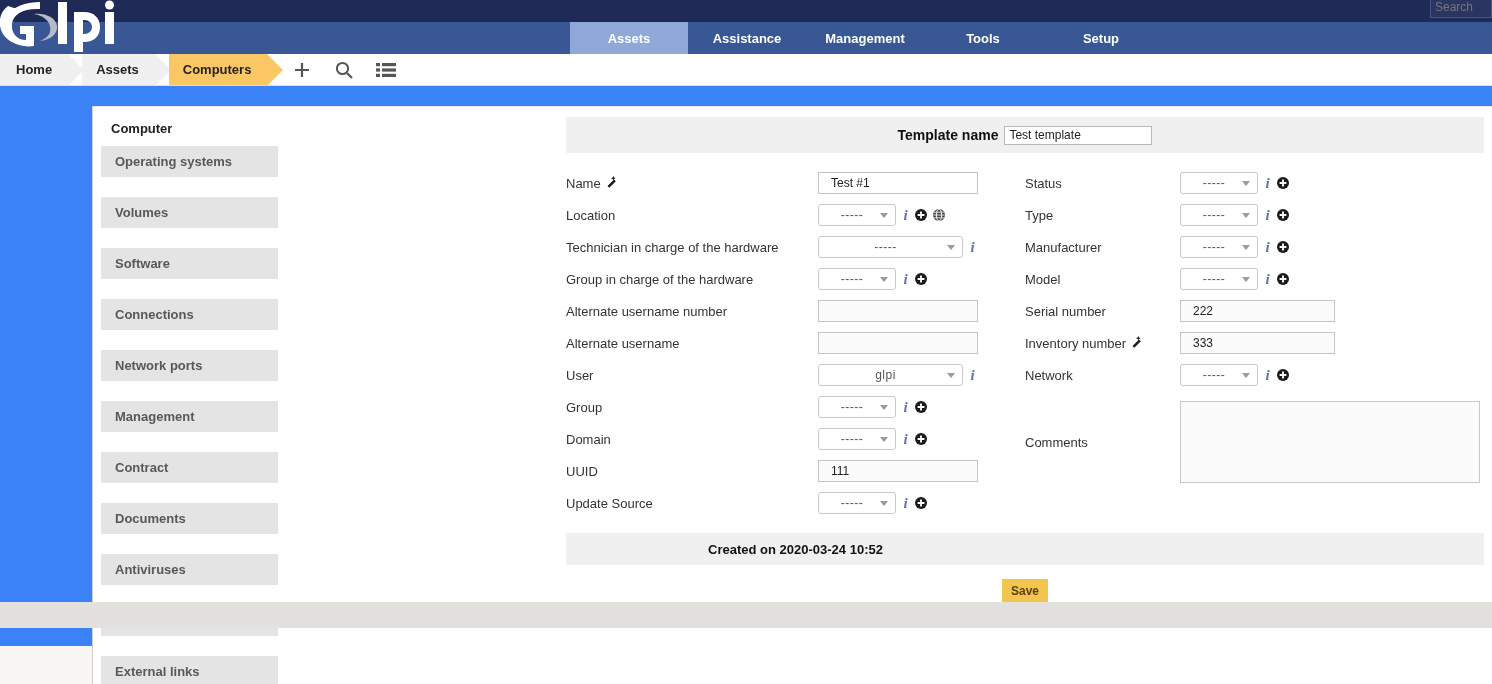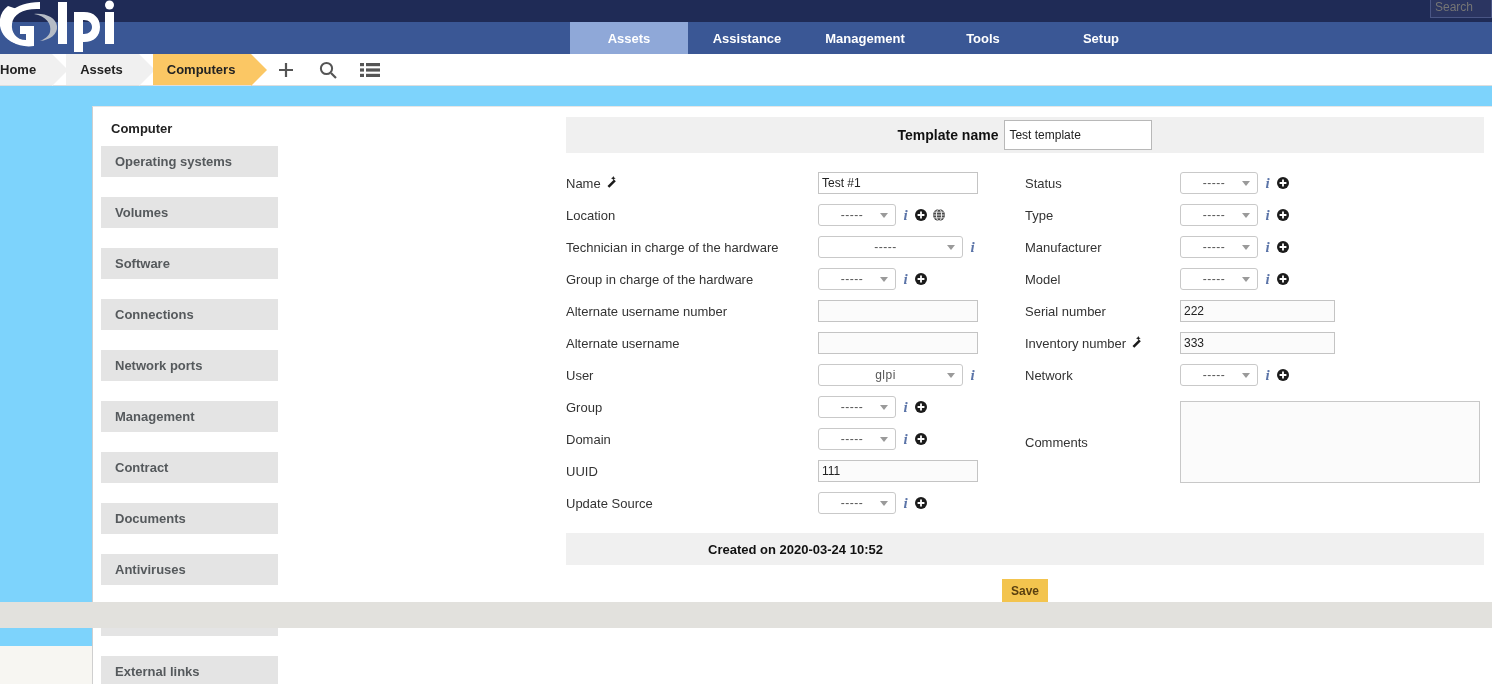--- a/index.html
+++ b/index.html
@@ -98,21 +98,21 @@
     width: 22px; height: 22px;
     display: flex; align-items: center; justify-content: center;
     color: #555;
     cursor: pointer;
   }
 
   
   .page {
     position: relative;
     height: 560px;
-    background: #7dd3fc;
+    background: #3b82f6;
     padding-top: 20px;
   }
   .content-card {
     position: absolute;
     left: 92px; top: 20px;
     width: 1400px;
     min-height: 588px;
     background: #fff;
     border-left: 1px solid #cfcfcf;
     border-top: 1px solid #e6e6e6;
@@ -158,21 +158,21 @@
     margin-left: 288px;
     margin-right: 8px;
   }
   .tpl-header .lbl {
     font-weight: bold;
     font-size: 14px;
     color: #111;
     margin-right: 6px;
   }
   .tpl-input {
-    width: 148px; height: 30px;
+    width: 148px; height: 19px;
     border: 1px solid #b8b8b8;
     background: #fff;
     font-size: 12px;
     padding: 1px 4px;
     font-family: "Liberation Sans", sans-serif;
     color: #222;
   }
 
   .cols {
     display: flex;
@@ -202,21 +202,21 @@
     display: flex;
     align-items: center;
     gap: 6px;
   }
 
   .txtinput {
     height: 22px;
     border: 1px solid #c4c4c4;
     background: #fbfbfb;
     font-size: 12px;
-    padding: 1px 3px;
+    padding: 1px 12px;
     font-family: "Liberation Sans", sans-serif;
     color: #222;
   }
   .col-left .txtinput { width: 160px; }
   .col-right .txtinput { width: 155px; }
   .txtinput.name-input { background: #fff; }
 
   .ddl {
     height: 22px;
     border: 1px solid #c9c9c9;
@@ -350,21 +350,21 @@
     <path d="M74 12 h9 v40 h-9 z M74 12 h9 v4 h-9 z" fill="#ffffff"></path>
     <path d="M74 12 h10 c10 0 16 6 16 15 s-6 15 -16 15 h-1 v-8 h1 c5 0 8 -3 8 -7 s-3 -7 -8 -7 h-10 z" fill="#ffffff"></path>
     <rect x="74" y="12" width="9" height="40" fill="#ffffff"></rect>
     <rect x="105" y="12" width="9" height="32" fill="#ffffff"></rect>
     <circle cx="109.5" cy="5" r="4.5" fill="#ffffff"></circle>
   </svg>
 </div>
 
 <div class="crumbbar">
   <div class="crumb home" style="padding-left:0px;">
-    <span style="padding-left:0px;">Home</span>
+    <span style="padding-left:16px;">Home</span>
   </div>
   <div class="crumb">
     <span>Assets</span>
   </div>
   <div class="crumb active">
     <span>Computers</span>
   </div>
   <div class="crumb-tools">
     <span class="tool-icon">
       <svg width="20" height="20" viewBox="0 0 20 20">

